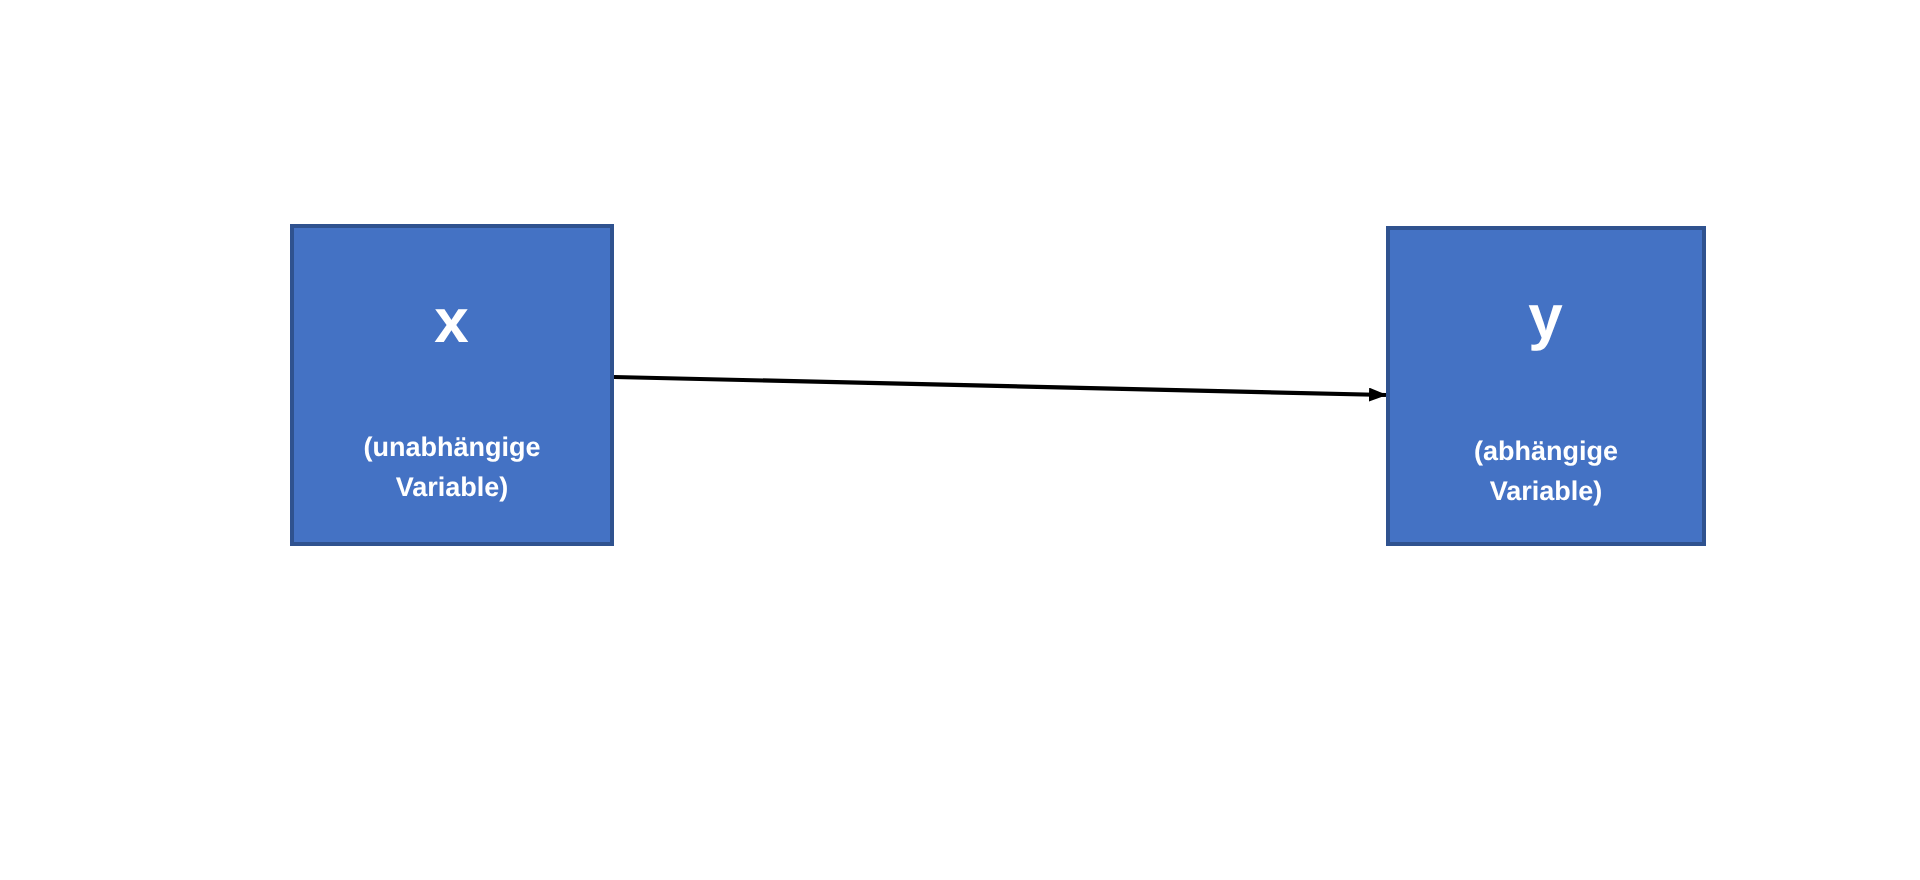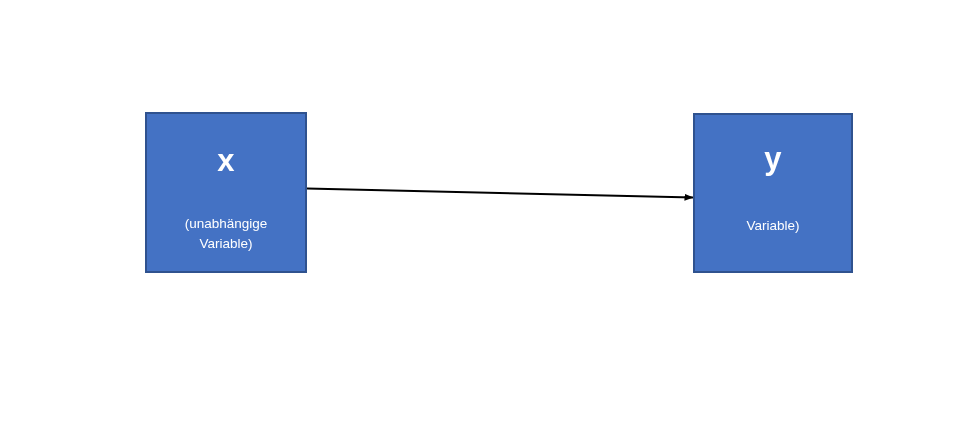--- a/index.html
+++ b/index.html
@@ -47,21 +47,21 @@
     font-size: 31px;
     font-weight: bold;
     line-height: 1;
     color: #ffffff;
     letter-spacing: 0.5px;
   }
   #node-x .node-symbol { margin-top: 31px; }
   #node-y .node-symbol { margin-top: 28px; }
   .node-caption {
     font-size: 13.5px;
-    font-weight: normal;
+    font-weight: bold;
     line-height: 1.45;
     color: #ffffff;
     width: 100%;
     padding: 0 6px;
     box-sizing: border-box;
   }
   #node-x .node-caption { margin-top: 38px; }
   #node-y .node-caption { margin-top: 42px; }
   #edge-layer {
     position: absolute;
@@ -90,17 +90,18 @@
     <div class="node-symbol">x</div>
     <div class="node-caption">
       <div>(unabhängige</div>
       <div>Variable)</div>
     </div>
   </div>
 
   <div class="node-box" id="node-y">
     <div class="node-symbol">y</div>
     <div class="node-caption">
+      <div>(abhängige</div>
       <div>Variable)</div>
     </div>
   </div>
 
 </div>
 
 </body></html>

